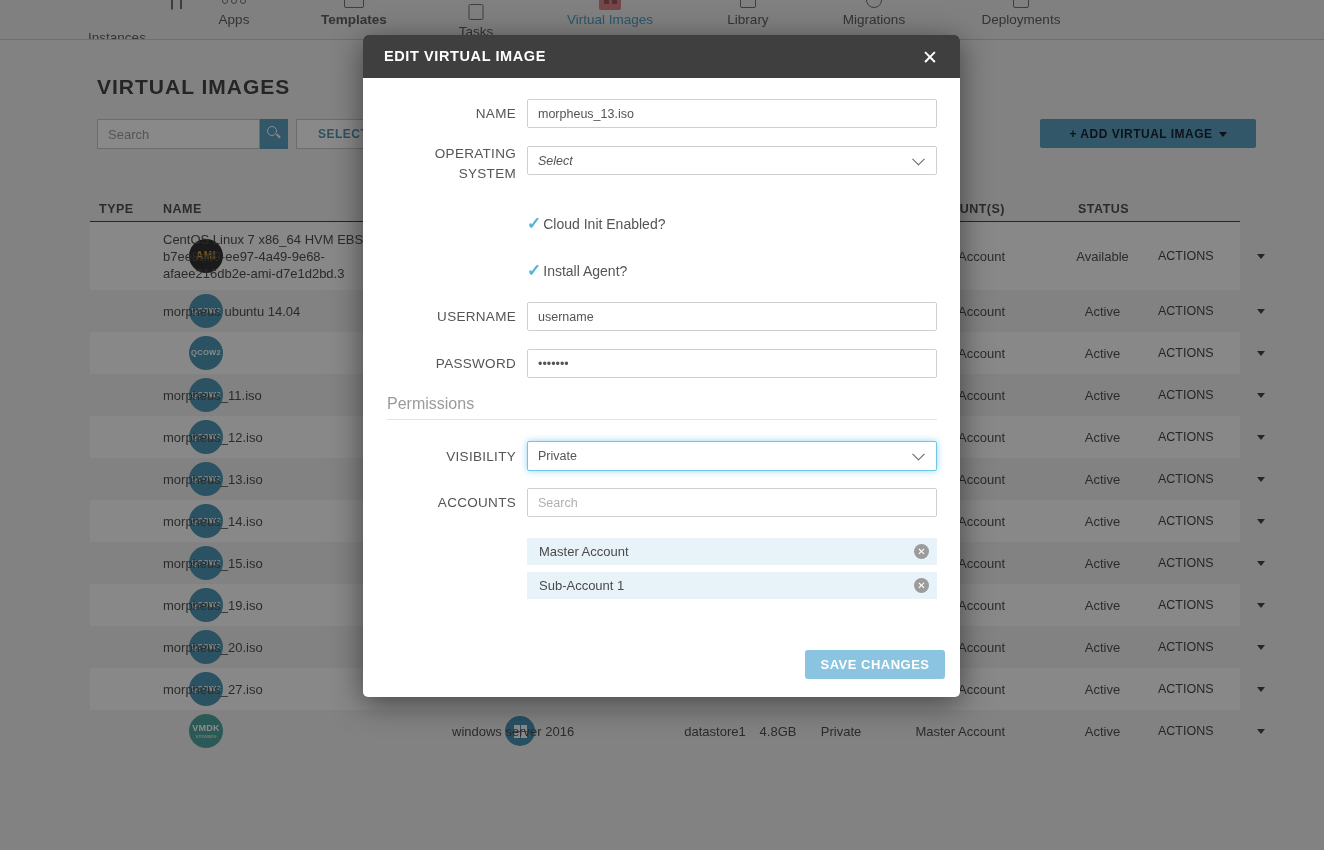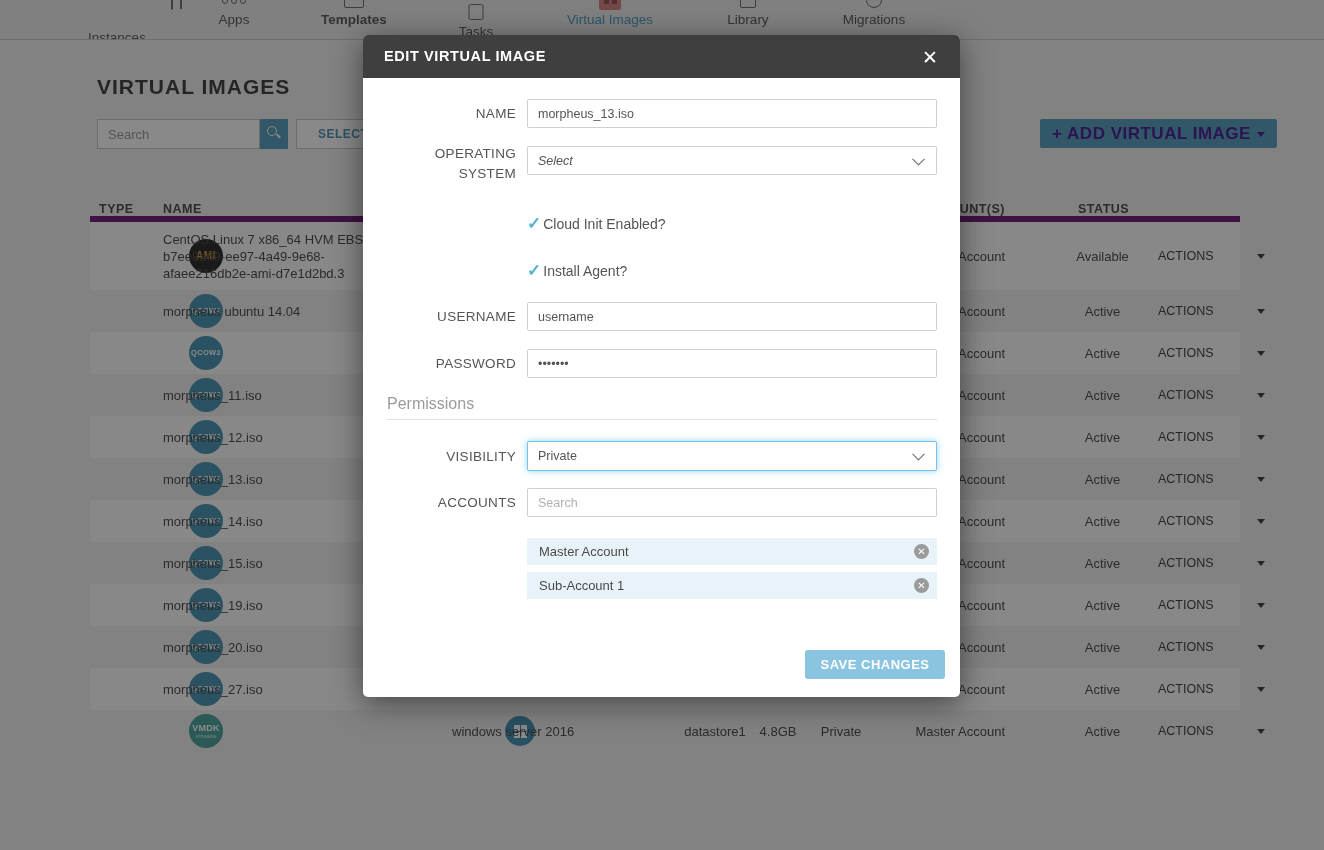--- a/index.html
+++ b/index.html
@@ -33,31 +33,31 @@
   .search-btn { position:absolute; left:260px; top:119px; width:28px; height:30px; background:#579ebe;
     border:none; cursor:pointer; z-index:1; }
   .mag { position:absolute; left:7px; top:7px; width:10px; height:10px;
     border:1.5px solid #fff; border-radius:50%; }
   .mag:after { content:""; position:absolute; left:8px; top:8px; width:5px; height:1.5px;
     background:#fff; transform:rotate(45deg); }
   .select-btn { position:absolute; left:296px; top:119px; width:118px; height:30px;
     background:#fdfdfd; border:1px solid #c6c6c6; color:#4e93b5; font-weight:700; font-size:12px;
     letter-spacing:.5px; text-align:left; padding-left:21px; cursor:pointer; z-index:1;
     font-family:"Liberation Sans", sans-serif; white-space:nowrap; overflow:hidden; }
-  .add-btn { position:absolute; left:1040px; top:119px; width:237px; height:29px; background:#579ebe;
-    border:none; border-radius:2px; color:#4c1d95; font-weight:700; font-size:17px; letter-spacing:.5px;
+  .add-btn { position:absolute; left:1040px; top:119px; width:216px; height:29px; background:#579ebe;
+    border:none; border-radius:2px; color:#0f172a; font-weight:700; font-size:12px; letter-spacing:.5px;
     cursor:pointer; z-index:1; font-family:"Liberation Sans", sans-serif; }
   .caret { display:inline-block; width:0; height:0; border-left:4px solid transparent;
     border-right:4px solid transparent; border-top:5px solid currentColor; margin-left:6px;
     vertical-align:middle; }
 
   
   .table { position:absolute; left:90px; top:196px; width:1150px; z-index:1; }
   .thead { position:absolute; left:0; top:0; width:1150px; height:26px;
-    border-bottom:6px solid #701a75; }
+    border-bottom:1px solid #701a75; }
   .th { position:absolute; top:0; height:26px; display:flex; align-items:center;
     font-size:12.5px; font-weight:700; letter-spacing:.5px; color:#4a4a4a; }
   .trow { position:absolute; left:0; width:1150px; height:42px; }
   .trow.striped { background:#fbfbfb; }
   .cell { position:absolute; top:0; bottom:0; display:flex; align-items:center;
     font-size:13px; color:#4a4a4a; }
   .cell.center { justify-content:center; }
   .cell.right { justify-content:flex-end; }
   .actions-cell { font-size:12.5px; color:#3f3f3f; cursor:pointer; white-space:nowrap;gap:37px; }
   .badge { position:absolute; left:99px; top:50%; transform:translateY(-50%); width:34px; height:34px;
@@ -143,20 +143,24 @@
     <span class="nav-label">Virtual Images</span>
   </div>
   <div class="nav-item" style="left:698px;width:100px;">
     <span class="ico ico-box" style="width:16px;"></span>
     <span class="nav-label">Library</span>
   </div>
   <div class="nav-item" style="left:819px;width:110px;">
     <span class="ico ico-circle"></span>
     <span class="nav-label">Migrations</span>
   </div>
+  <div class="nav-item" style="left:961px;width:120px;">
+    <span class="ico ico-box" style="width:16px;"></span>
+    <span class="nav-label">Deployments</span>
+  </div>
 </div>
 
 <h1 class="page-title">VIRTUAL IMAGES</h1>
 
 <input class="search-input" placeholder="Search" style="">
 <button class="search-btn">
   <span class="mag"></span>
 </button>
 <button class="select-btn">SELECT: T</button>
 <button class="add-btn">

